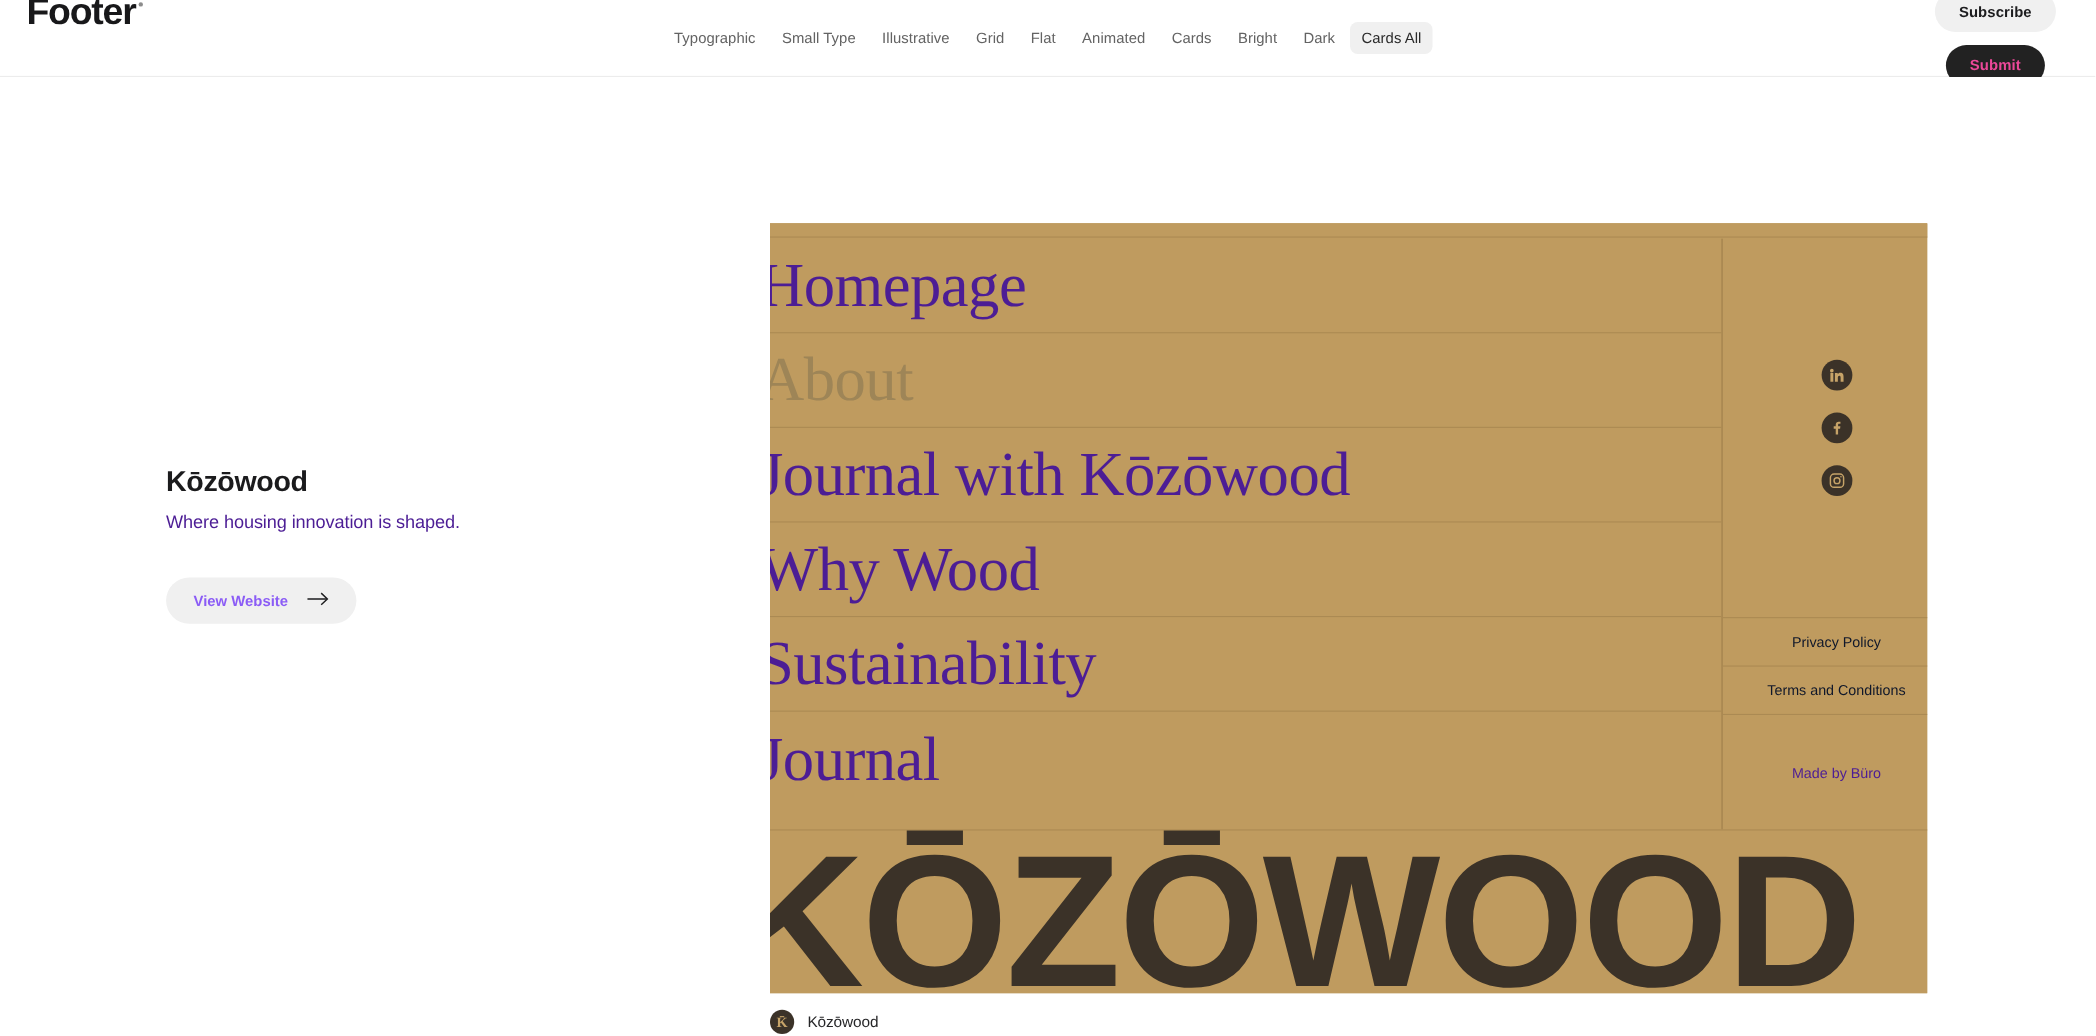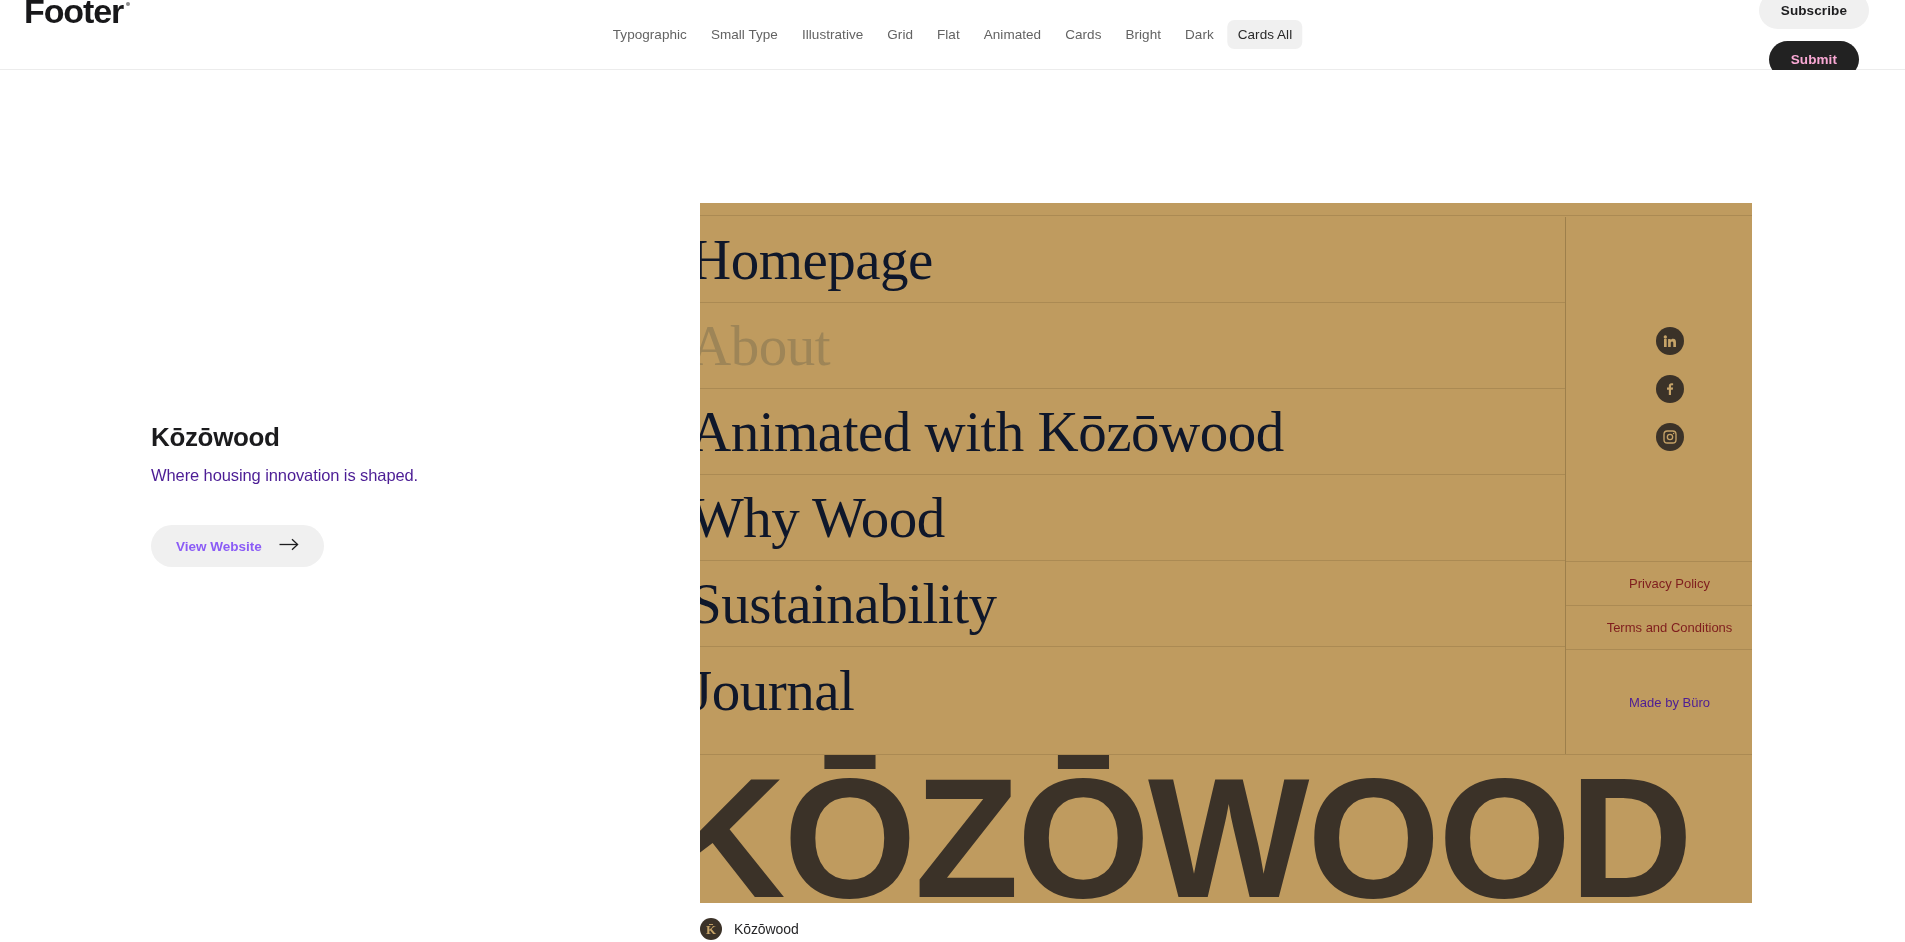--- a/index.html
+++ b/index.html
@@ -78,21 +78,21 @@
     font-size: 13.5px;
     font-weight: 600;
     padding: 11px 22px;
     border-radius: 999px;
     border: none;
     cursor: pointer;
     letter-spacing: 0.1px;
     font-family: "Liberation Sans", sans-serif;
   }
   .btn-subscribe { background: #f0f0f0; color: #1d1d1f; }
-  .btn-submit { background: #222222; color: #f9a8d4; }
+  .btn-submit { background: #222222; color: #ec4899; }
 
   
   .page {
     position: relative;
     height: 872px;
     background: #fff;
   }
 
   
   .info {
@@ -172,21 +172,21 @@
     display: flex;
     align-items: center;
     padding-left: 0px;
     border-bottom: 1px solid #ab8a53;
     overflow: hidden;
   }
   .fnav-row:last-child { border-bottom: none; }
   .fnav-label {
     font-family: "Liberation Serif", serif;
     font-size: 57px;
-    color: #0f172a;
+    color: #4c1d95;
     letter-spacing: -0.5px;
     white-space: nowrap;
     margin-left: -8px;
     line-height: 1;
   }
   .fnav-label.dim { color: #9e8557; }
 
   .fside {
     flex: 1;
     display: flex;
@@ -211,21 +211,21 @@
     cursor: pointer;
   }
   .soc-btn svg { display: block; }
 
   .flegal-row {
     height: 44px;
     display: flex;
     align-items: center;
     justify-content: center;
     font-size: 13px;
-    color: #7f1d1d;
+    color: #0f172a;
     border-bottom: 1px solid #ab8a53;
     white-space: nowrap;
     cursor: pointer;
   }
   .fmade {
     flex: 1;
     display: flex;
     align-items: center;
     justify-content: center;
     font-size: 13px;
@@ -336,21 +336,21 @@
       <div class="fgrid">
 
         <div class="fnav">
           <div class="fnav-row">
             <span class="fnav-label">Homepage</span>
           </div>
           <div class="fnav-row">
             <span class="fnav-label dim">About</span>
           </div>
           <div class="fnav-row">
-            <span class="fnav-label">Animated with Kōzōwood</span>
+            <span class="fnav-label">Journal with Kōzōwood</span>
           </div>
           <div class="fnav-row">
             <span class="fnav-label">Why Wood</span>
           </div>
           <div class="fnav-row">
             <span class="fnav-label">Sustainability</span>
           </div>
           <div class="fnav-row">
             <span class="fnav-label">Journal</span>
           </div>

